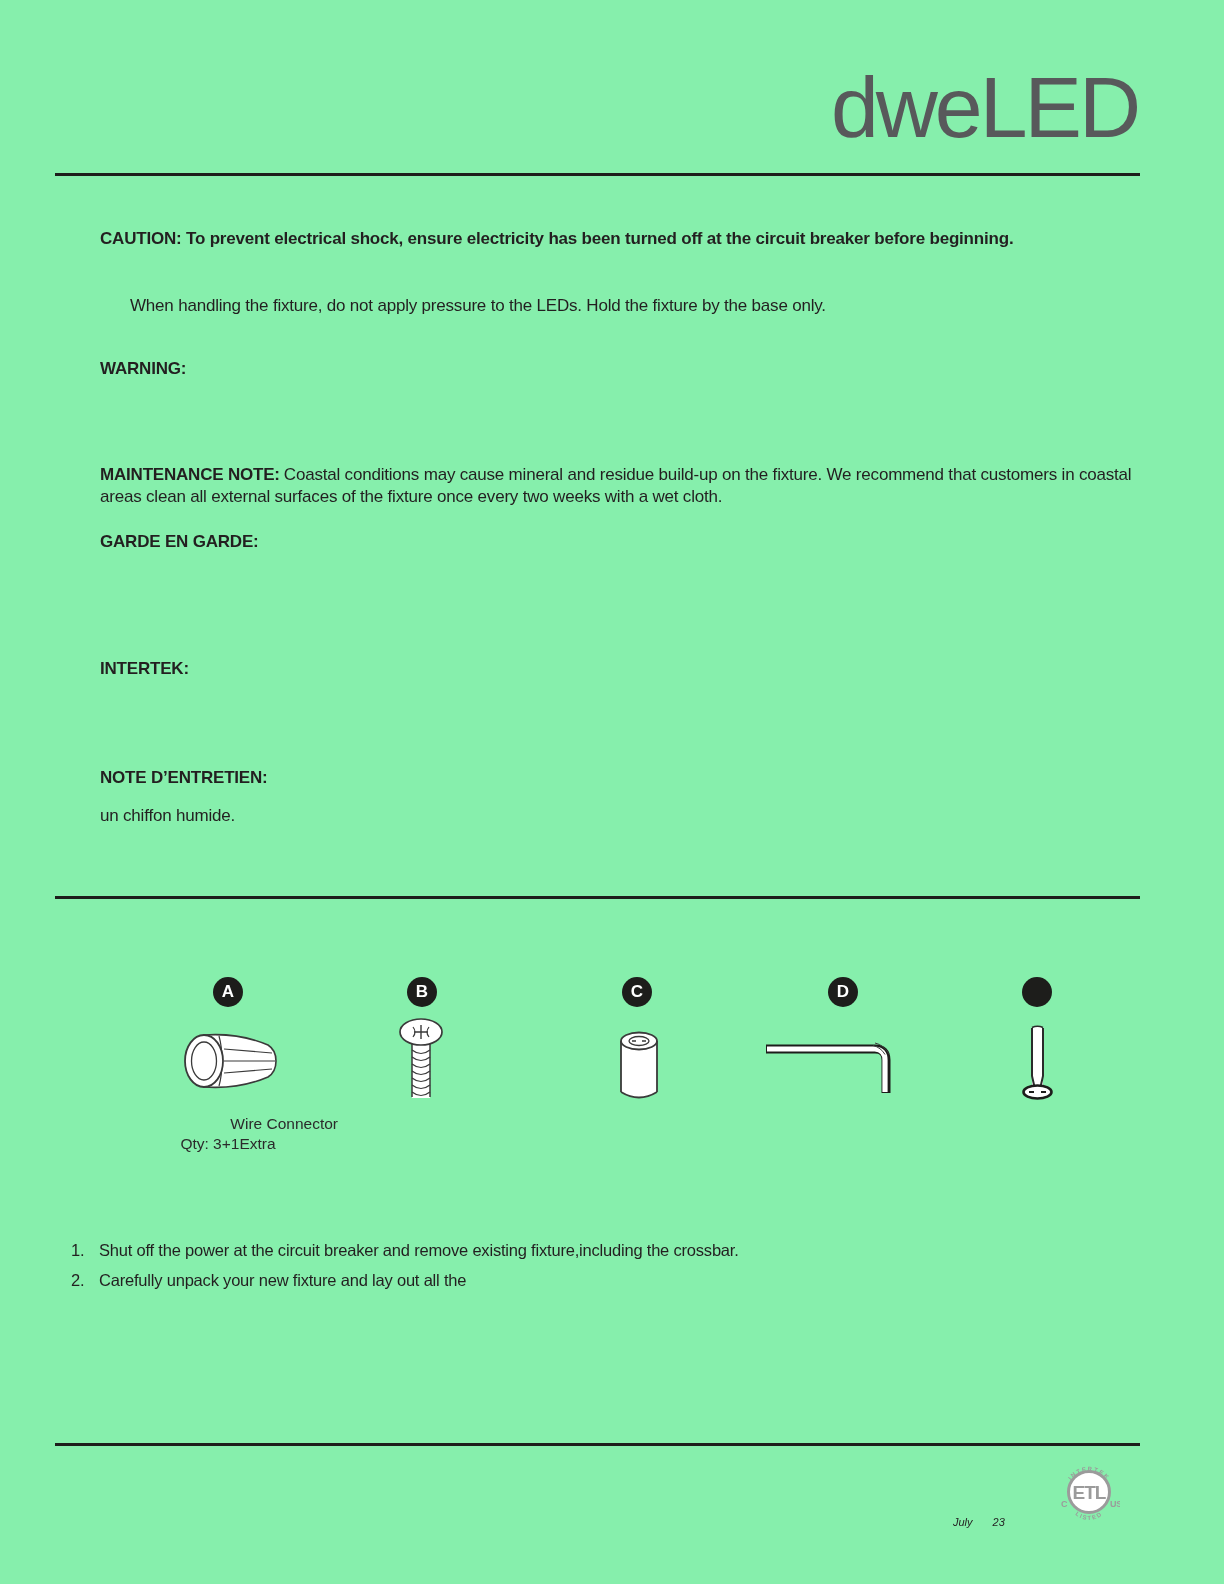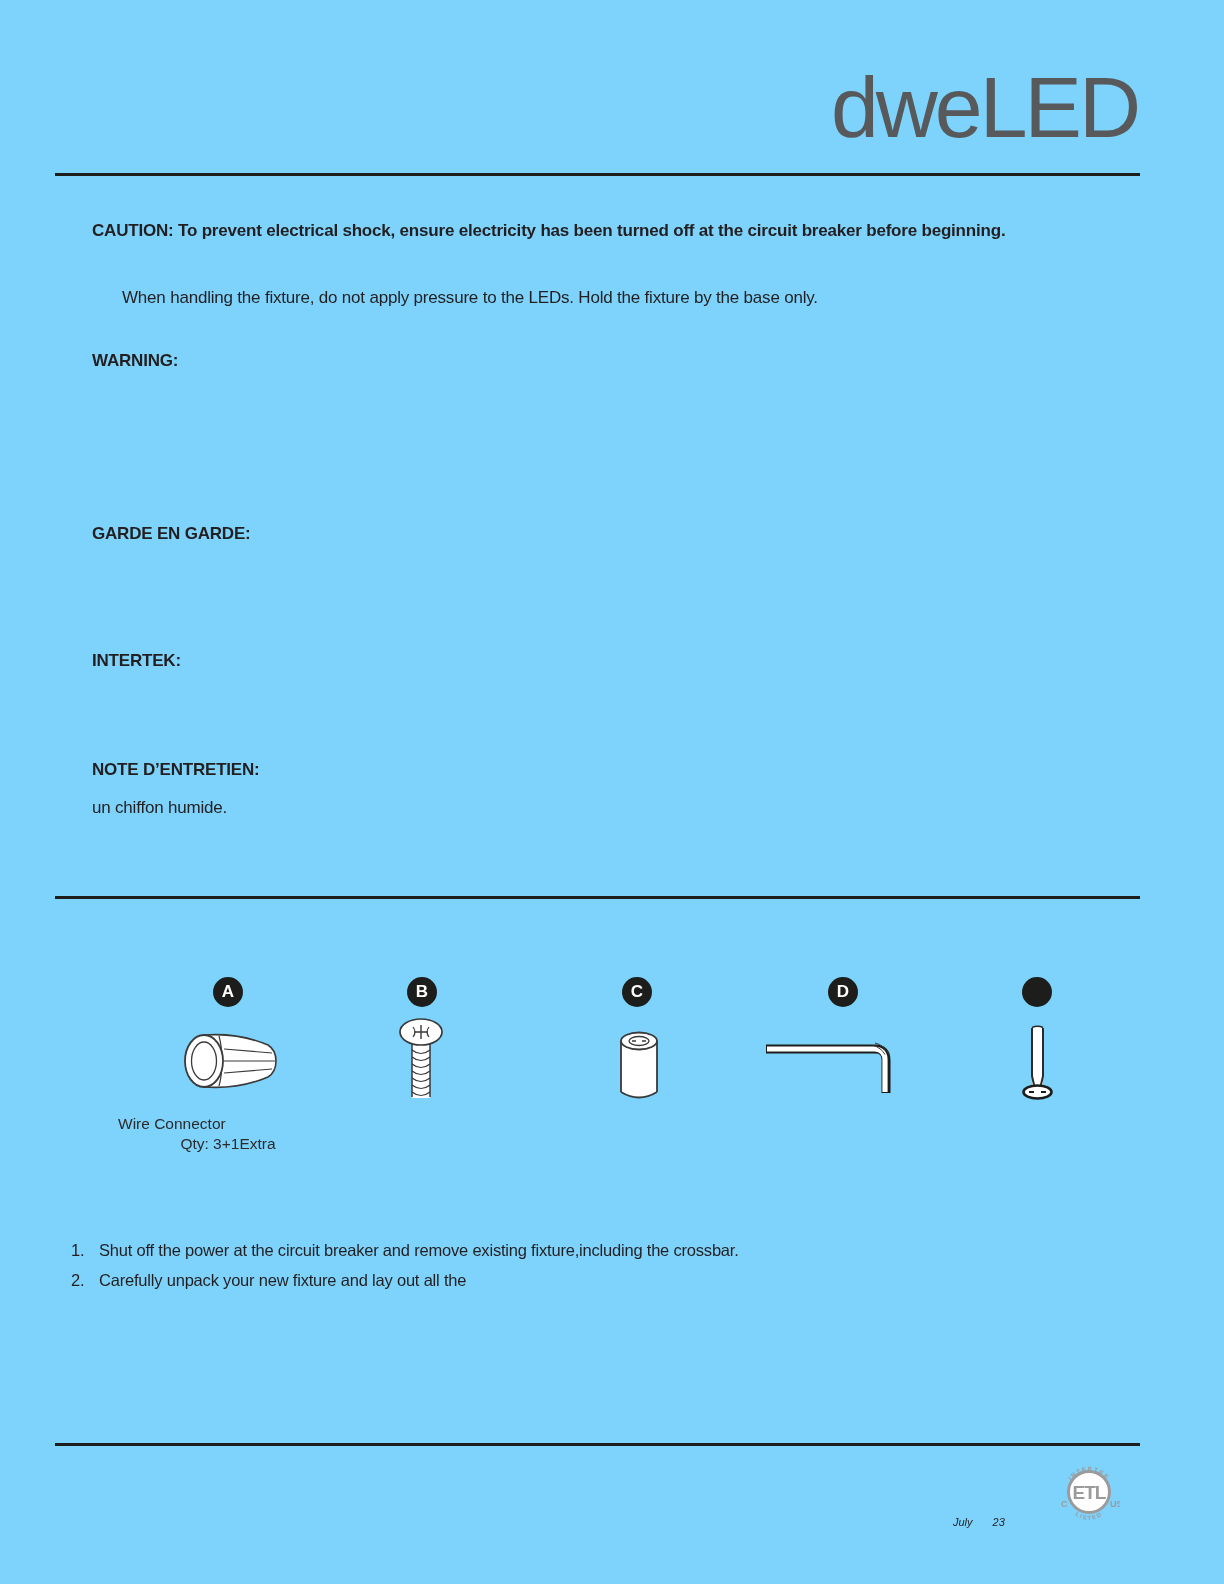--- a/index.html
+++ b/index.html
@@ -1,32 +1,32 @@
 <!DOCTYPE html>
 <html><head>
 <meta charset="utf-8">
 <style>
   html,body{margin:0;padding:0;background:#e9e9e9;}
   .page{
     position:relative;width:1224px;height:1584px;margin:0 auto;
-    background:#7dd3fc;color:#231f20;
+    background:#86efac;color:#231f20;
     font-family:"Liberation Sans",sans-serif;
     letter-spacing:-0.2px;overflow:hidden;
   }
   .logo{
     position:absolute;top:64px;right:86px;
     font-size:86px;line-height:1;color:#58595b;
     font-weight:400;letter-spacing:-3px;
   }
   .rule{position:absolute;left:55px;width:1085px;height:3px;background:#1d1d1b;border:none;margin:0;padding:0;}
   .rule-top{top:173px}
   .rule-mid{top:896px}
   .rule-bottom{top:1443px}
 
-  .txt{position:absolute;font-size:17px;line-height:22px;margin:0;}
+  .txt{position:absolute;font-size:17px;line-height:22px;margin:8px;}
   .bold{font-weight:bold;}
   .caution{left:92px;top:220px;font-weight:bold;width:1040px;}
   .handling{left:122px;top:287px;}
   .warning{left:92px;top:350px;}
   .maintenance{left:92px;top:456px;width:1042px;}
   .maintenance .body-span{margin-left:4px;}
   .mise{left:92px;top:523px;}
   .attention{left:92px;top:650px;}
   .entretien{left:92px;top:759px;}
   .chiffon{left:92px;top:797px;}
@@ -40,21 +40,21 @@
 
   .icon{position:absolute;}
   .icon-a{left:182px;top:1030px}
   .icon-b{left:398px;top:1017px}
   .icon-c{left:618px;top:1029px}
   .icon-d{left:763px;top:1040px}
   .icon-e{left:1021px;top:1024px}
   .icon svg{display:block;}
 
   .caption{
-    position:absolute;left:118px;top:1114px;width:220px;text-align:left;
+    position:absolute;left:118px;top:1114px;width:220px;text-align:right;
     font-size:15.5px;line-height:19px;color:#2b2b2b;letter-spacing:0;
   }
   .caption .qty-line{display:flex;justify-content:center;margin-top:1px;}
 
   .steps{position:absolute;left:71px;top:1239px;font-size:16.5px;line-height:22px;}
   .step{display:flex;margin-bottom:8px;}
   .step .num{width:28px;flex:0 0 28px;}
 
   .etl{position:absolute;left:1058px;top:1464px;}
   .footer-date{
@@ -70,20 +70,21 @@
   <div class="logo">dweLED</div>
 
   <div class="rule rule-top"></div>
 
   <p class="txt caution">CAUTION: To prevent electrical shock, ensure electricity has been turned off at the circuit breaker before beginning.</p>
 
   <p class="txt handling">When handling the fixture, do not apply pressure to the LEDs. Hold the fixture by the base only.</p>
 
   <p class="txt bold warning">WARNING:</p>
 
+  <p class="txt maintenance"><b>MAINTENANCE NOTE:</b><span class="body-span">Coastal conditions may cause mineral and residue build-up on the fixture. We recommend that customers in coastal areas clean all external surfaces of the fixture once every two weeks with a wet cloth.</span></p>
 
   <p class="txt bold mise">GARDE EN GARDE:</p>
 
   <p class="txt bold attention">INTERTEK:</p>
 
   <p class="txt bold entretien">NOTE D’ENTRETIEN:</p>
 
   <p class="txt chiffon">un chiffon humide.</p>
 
   <div class="rule rule-mid"></div>

